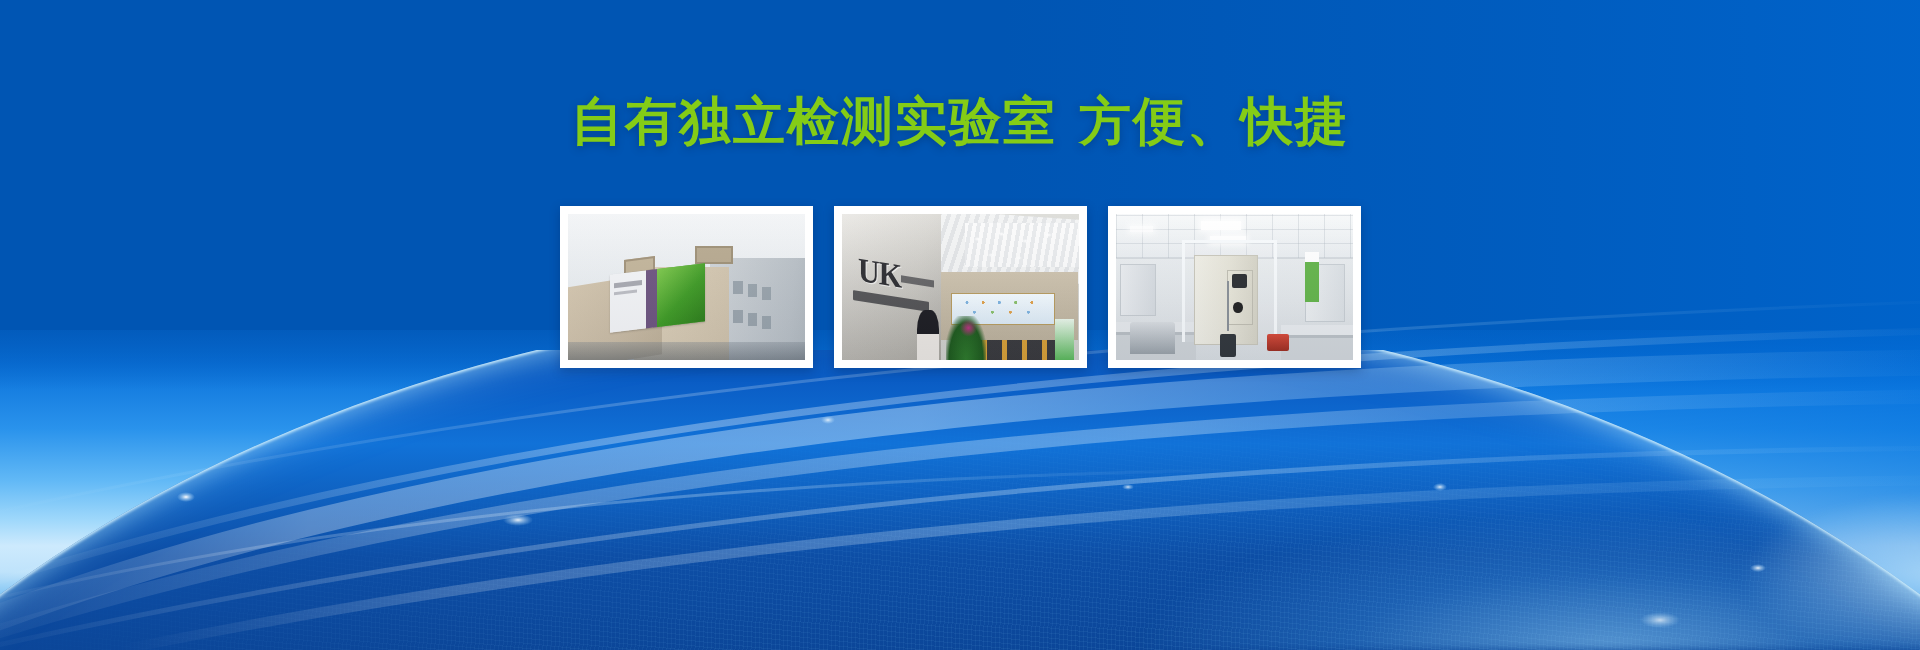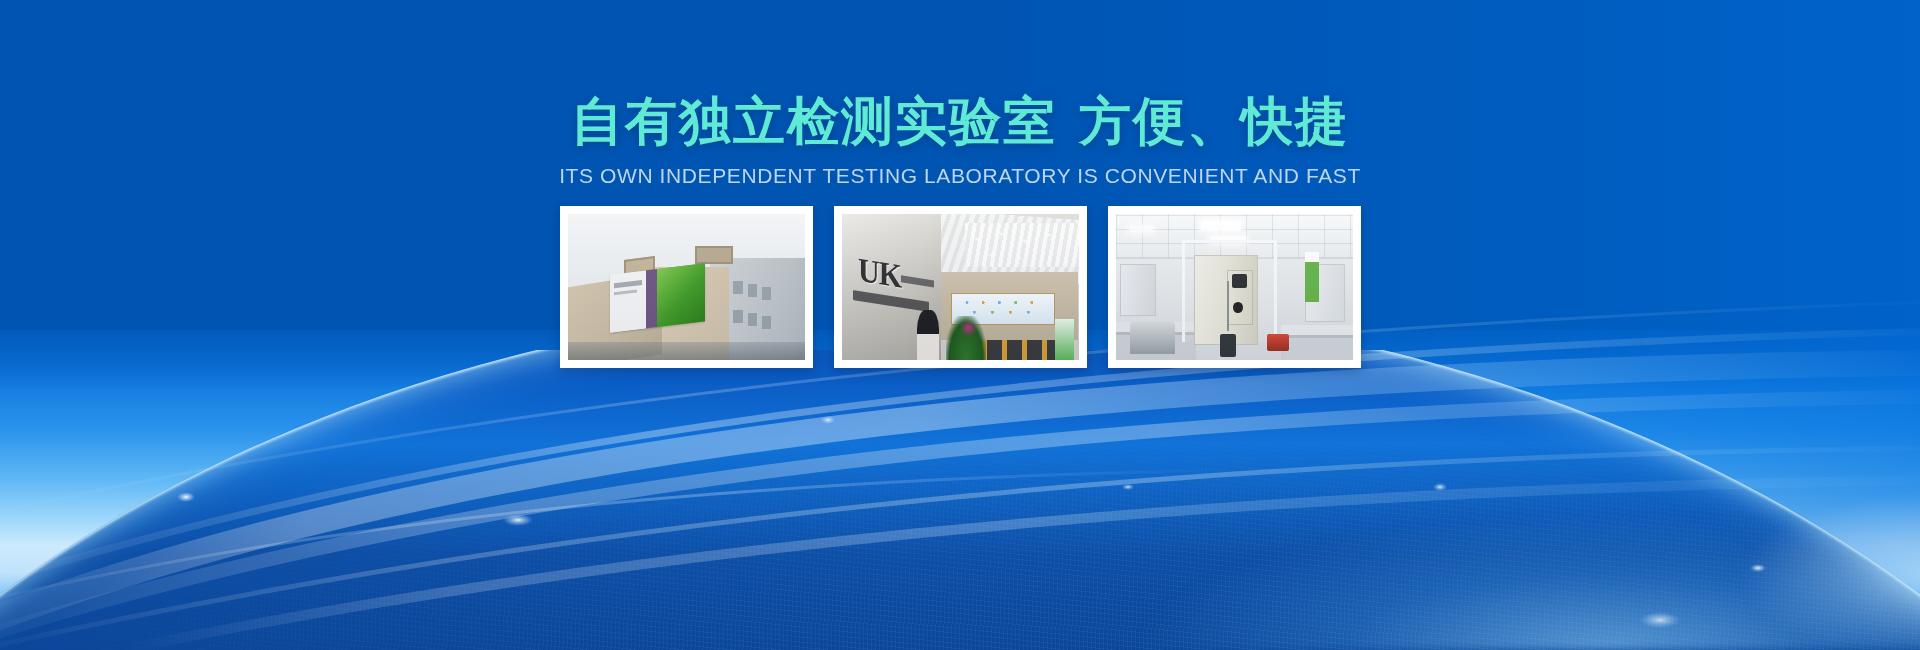--- a/index.html
+++ b/index.html
@@ -159,21 +159,21 @@
   
   .headline-block {
     position: absolute;
     left: 0; right: 0;
     top: 92px;
     text-align: center;
     z-index: 6;
   }
   .headline {
     margin: 0;
-    color: #5eead4;
+    color: #84cc16;
     font-size: 52px;
     font-weight: bold;
     letter-spacing: 2px;
     line-height: 1.12;
     text-shadow: 0 2px 8px rgba(0,25,70,.35);
     white-space: nowrap;
   }
   .headline .gap { display: inline-block; width: 22px; }
   .subline {
     margin: 14px 0 0 0;
@@ -403,21 +403,20 @@
       <ellipse cx="828" cy="420" rx="7" ry="4" fill="url(#flare)" opacity=".8"></ellipse>
       <ellipse cx="1128" cy="487" rx="6" ry="3" fill="url(#flare)" opacity=".8"></ellipse>
       <ellipse cx="1440" cy="487" rx="7" ry="4" fill="url(#flare)" opacity=".85"></ellipse>
       <ellipse cx="1758" cy="568" rx="8" ry="4" fill="url(#flare)" opacity=".9"></ellipse>
       <ellipse cx="1660" cy="620" rx="20" ry="8" fill="url(#flare)" opacity=".7"></ellipse>
     </svg>
   </div>
 
   <div class="headline-block">
     <h1 class="headline"><span>自有独立检测实验室</span><span class="gap"></span><span>方便、快捷</span></h1>
-    <p class="subline">ITS OWN INDEPENDENT TESTING LABORATORY IS CONVENIENT AND FAST</p>
   </div>
 
   <div class="cards">
 
     <div class="card">
       <div class="photo p1">
         <div class="sky1"></div>
         <div class="blockC"></div>
         <div class="blockB"></div>
         <div class="blockA"></div>

